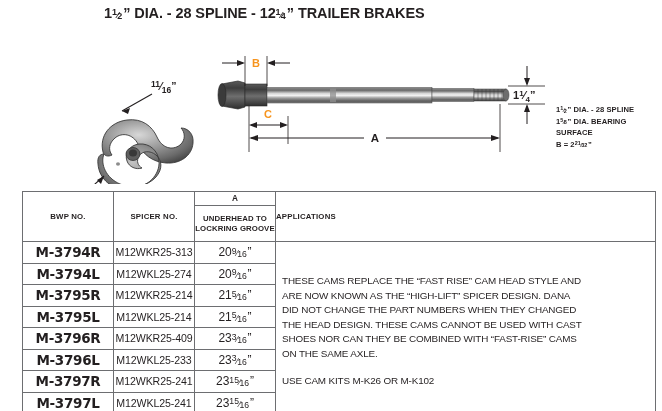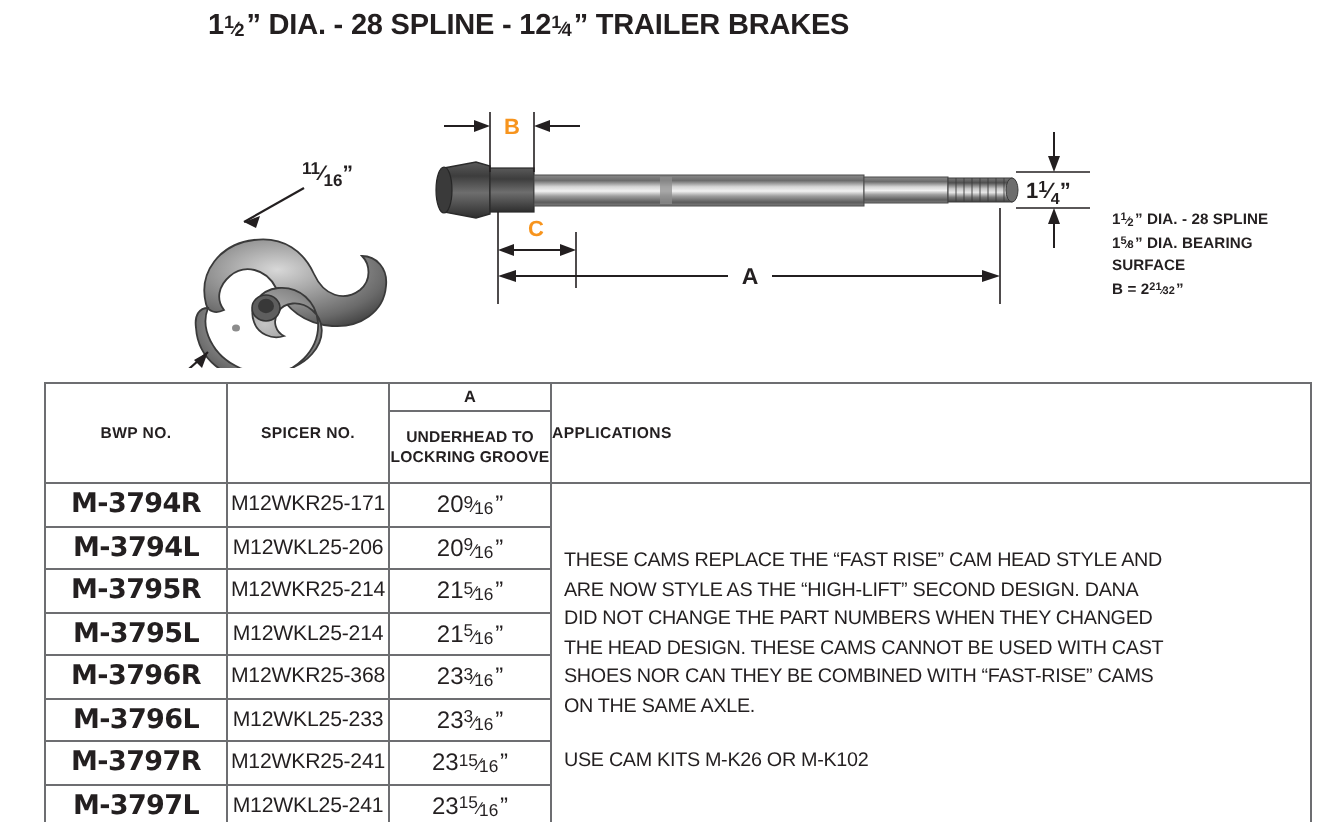--- a/index.html
+++ b/index.html
@@ -352,57 +352,57 @@
             </td>
           </tr>
         </tbody>
       </table>
     </td>
     <td class="hdr-apps">APPLICATIONS</td>
   </tr>
 
   <tr>
     <td class="bwp">M-3794R</td>
-    <td class="spicer">M12WKR25-171</td>
+    <td class="spicer">M12WKR25-313</td>
     <td class="dim"><span>20</span><span class="sm-frac"><span class="n">9</span><span>⁄</span><span class="d">16</span></span><span>”</span></td>
     <td class="apps" rowspan="8">
       <div class="apps-inner">
         <p>THESE CAMS REPLACE THE “FAST RISE” CAM HEAD STYLE AND</p>
-        <p>ARE NOW STYLE AS THE “HIGH-LIFT” SECOND DESIGN. DANA</p>
+        <p>ARE NOW KNOWN AS THE “HIGH-LIFT” SPICER DESIGN. DANA</p>
         <p>DID NOT CHANGE THE PART NUMBERS WHEN THEY CHANGED</p>
         <p>THE HEAD DESIGN. THESE CAMS CANNOT BE USED WITH CAST</p>
         <p>SHOES NOR CAN THEY BE COMBINED WITH “FAST-RISE” CAMS</p>
         <p>ON THE SAME AXLE.</p>
         <p class="gap"></p>
         <p>USE CAM KITS M-K26 OR M-K102</p>
       </div>
     </td>
   </tr>
 
   <tr>
     <td class="bwp">M-3794L</td>
-    <td class="spicer">M12WKL25-206</td>
+    <td class="spicer">M12WKL25-274</td>
     <td class="dim"><span>20</span><span class="sm-frac"><span class="n">9</span><span>⁄</span><span class="d">16</span></span><span>”</span></td>
   </tr>
 
   <tr>
     <td class="bwp">M-3795R</td>
     <td class="spicer">M12WKR25-214</td>
     <td class="dim"><span>21</span><span class="sm-frac"><span class="n">5</span><span>⁄</span><span class="d">16</span></span><span>”</span></td>
   </tr>
 
   <tr>
     <td class="bwp">M-3795L</td>
     <td class="spicer">M12WKL25-214</td>
     <td class="dim"><span>21</span><span class="sm-frac"><span class="n">5</span><span>⁄</span><span class="d">16</span></span><span>”</span></td>
   </tr>
 
   <tr>
     <td class="bwp">M-3796R</td>
-    <td class="spicer">M12WKR25-368</td>
+    <td class="spicer">M12WKR25-409</td>
     <td class="dim"><span>23</span><span class="sm-frac"><span class="n">3</span><span>⁄</span><span class="d">16</span></span><span>”</span></td>
   </tr>
 
   <tr>
     <td class="bwp">M-3796L</td>
     <td class="spicer">M12WKL25-233</td>
     <td class="dim"><span>23</span><span class="sm-frac"><span class="n">3</span><span>⁄</span><span class="d">16</span></span><span>”</span></td>
   </tr>
 
   <tr>

